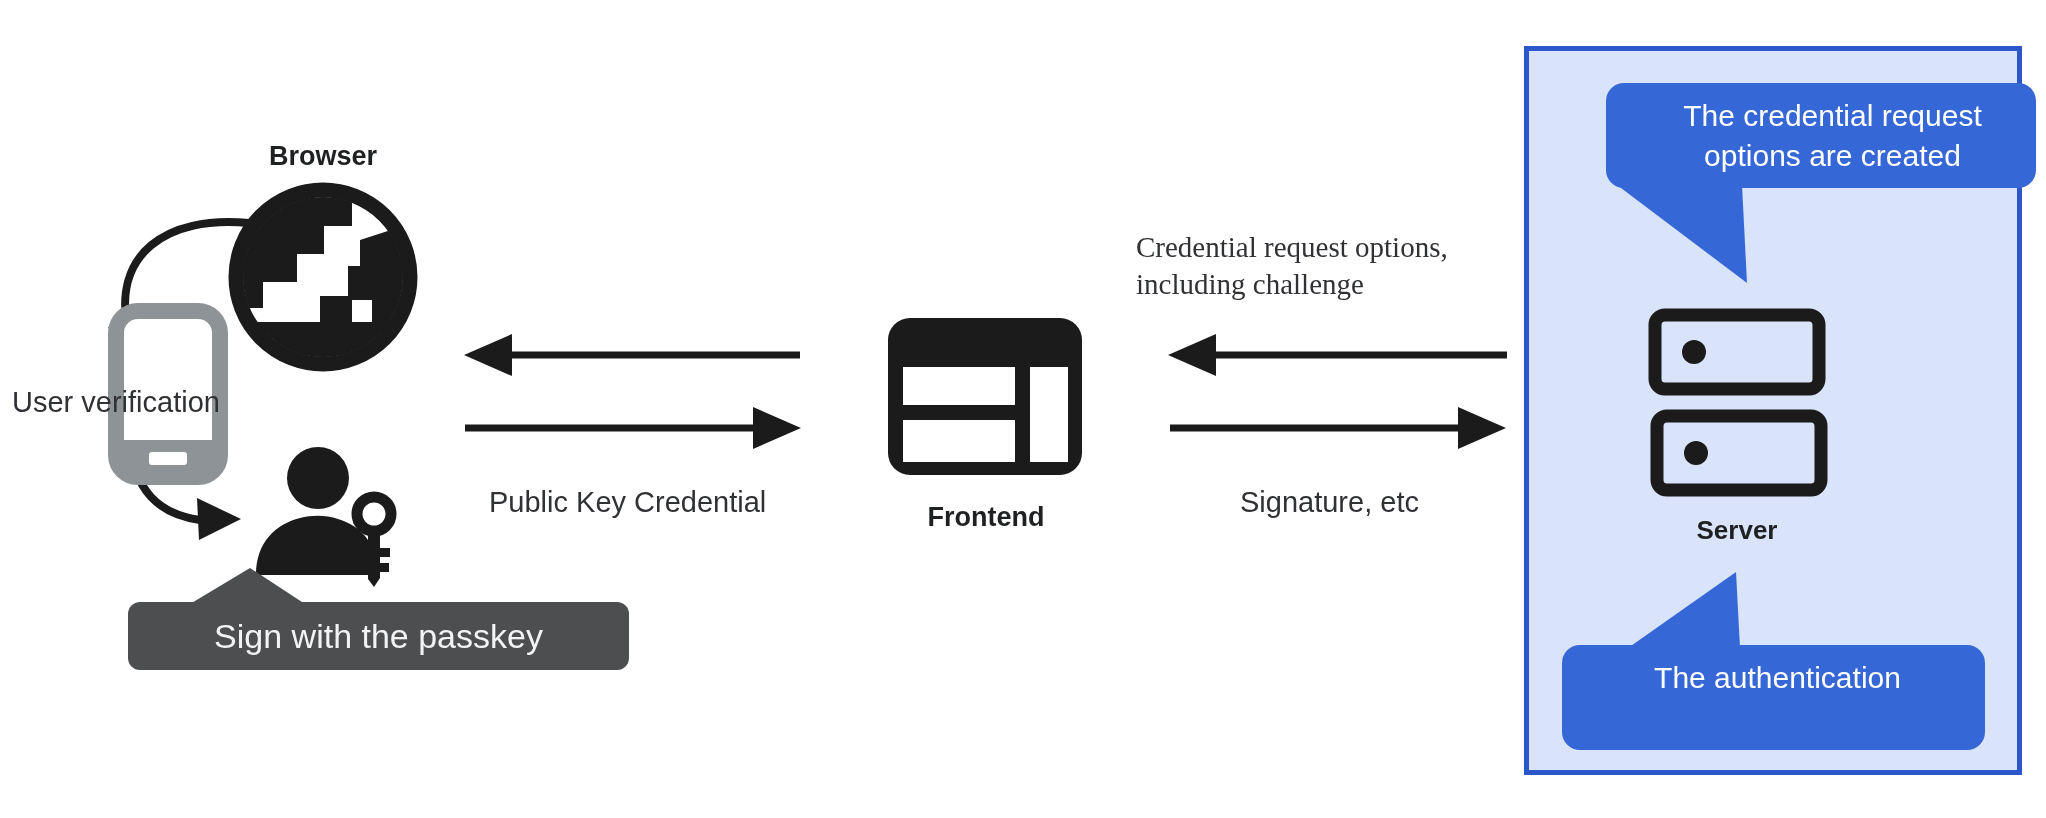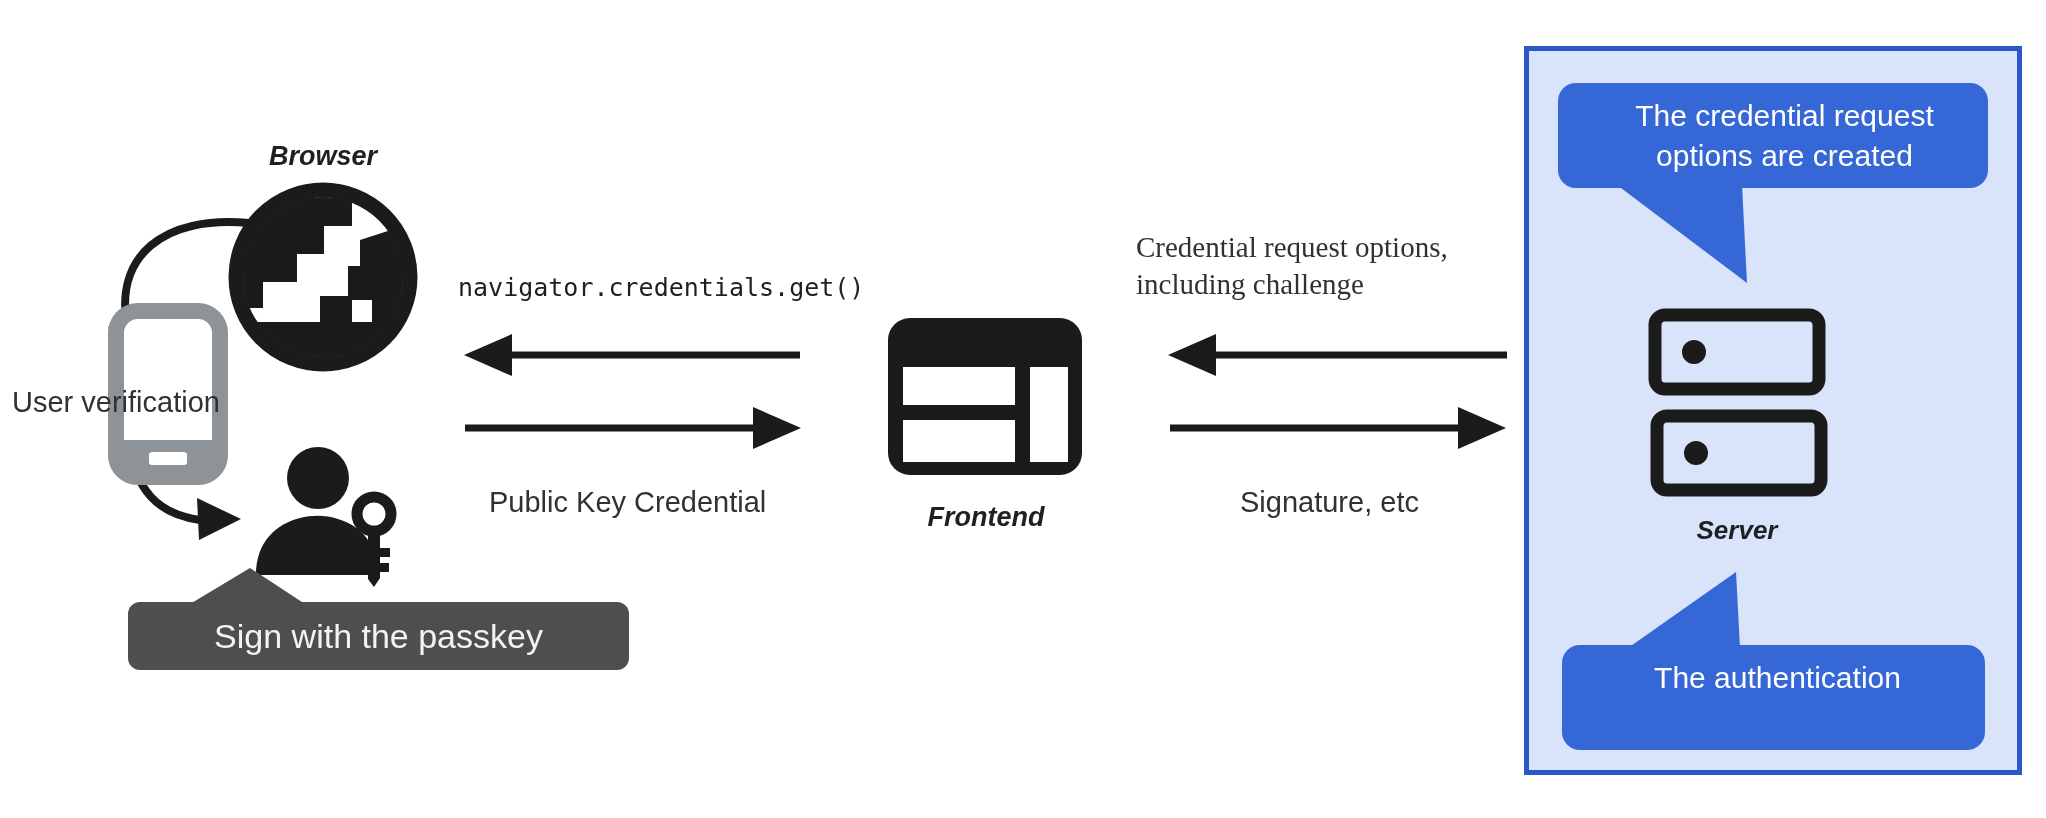--- a/index.html
+++ b/index.html
@@ -33,32 +33,32 @@
     background:var(--bubble-blue);
     border-radius:18px;
     color:#fff;
     text-align:center;
     font-size:30px;
     line-height:40px;
     padding-top:13px;
     box-sizing:border-box;
   }
   .callout span{display:block;}
-  .callout-top{left:1558px;top:83px;width:430px;height:105px;padding-left:23px;}
+  .callout-top{left:1606px;top:83px;width:430px;height:105px;padding-left:23px;}
   .callout-bottom{left:1562px;top:645px;width:423px;height:105px;padding-left:8px;}
   .sign-badge{
     left:128px;top:602px;width:501px;height:68px;
     background:var(--badge-bg);
     border-radius:12px;
     color:var(--badge-text);
     font-size:34px;line-height:68px;text-align:center;
   }
   
   .lbl{color:var(--label-text);font-size:29px;white-space:nowrap;text-align:right;}
-  .node-label{font-weight:bold;font-size:27px;color:#1f2022;text-align:center;white-space:nowrap;font-style:italic;}
+  .node-label{font-weight:bold;font-size:27px;color:#1f2022;text-align:center;white-space:nowrap;}
   .browser-label{left:223px;top:141px;width:200px;}
   .frontend-label{left:886px;top:502px;width:200px;text-align:center;}
   .server-label{left:1637px;top:515px;width:200px;font-size:26px;}
   .user-verification{left:12px;top:386px;}
   .code-label{
     left:458px;top:273px;
     font-family:"DejaVu Sans Mono",monospace;
     font-size:25px;color:#1f1f1f;white-space:nowrap;
   }
   .public-key{left:489px;top:486px;}
@@ -155,21 +155,20 @@
     <polygon points="1617,185 1742,185 1747,283" class="fill-bubble"></polygon>
     <polygon points="1628,648 1740,648 1736,572" class="fill-bubble"></polygon>
   </svg>
 
   <div class="abs node-label browser-label">Browser</div>
 
   <div class="abs lbl user-verification">User verification</div>
 
   <div class="abs sign-badge">Sign with the passkey</div>
 
-  <div class="abs code-label">navigator.credentials.get()</div>
 
   <div class="abs lbl public-key">Public Key Credential</div>
 
   <div class="abs node-label frontend-label">Frontend</div>
 
   <div class="abs cred-request">
     <span>Credential request options,</span>
     <span>including challenge</span>
   </div>
 

